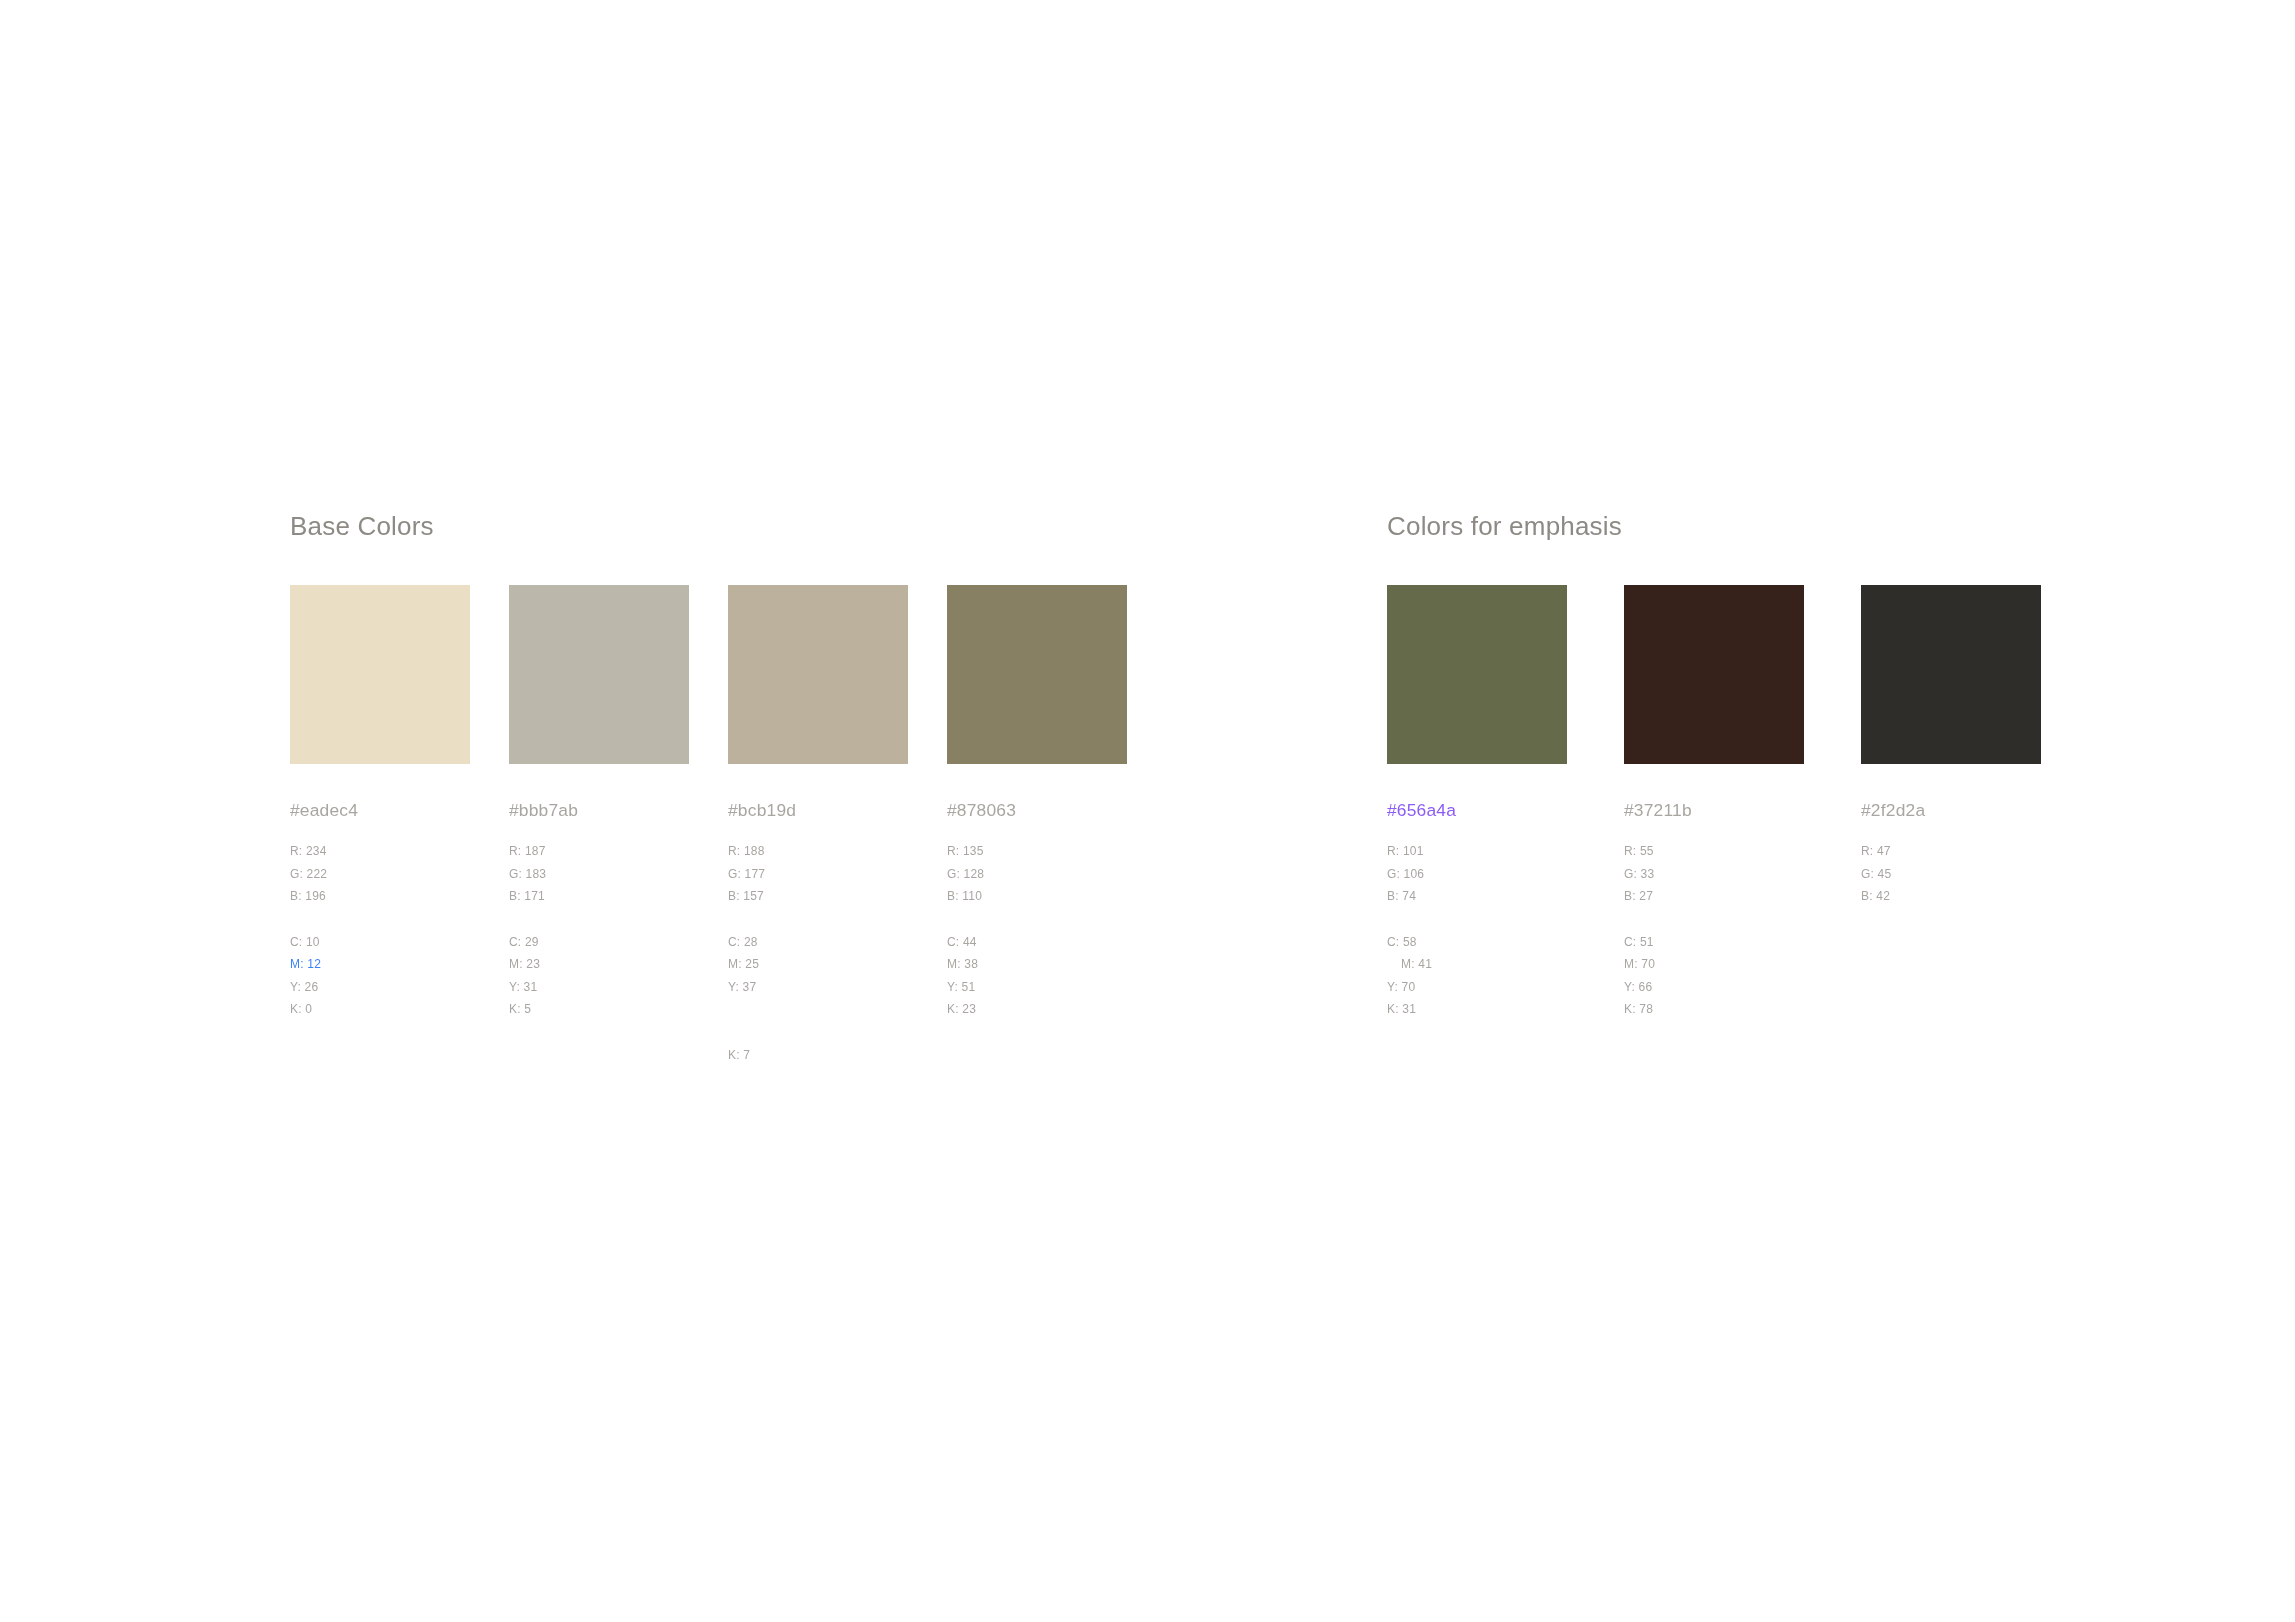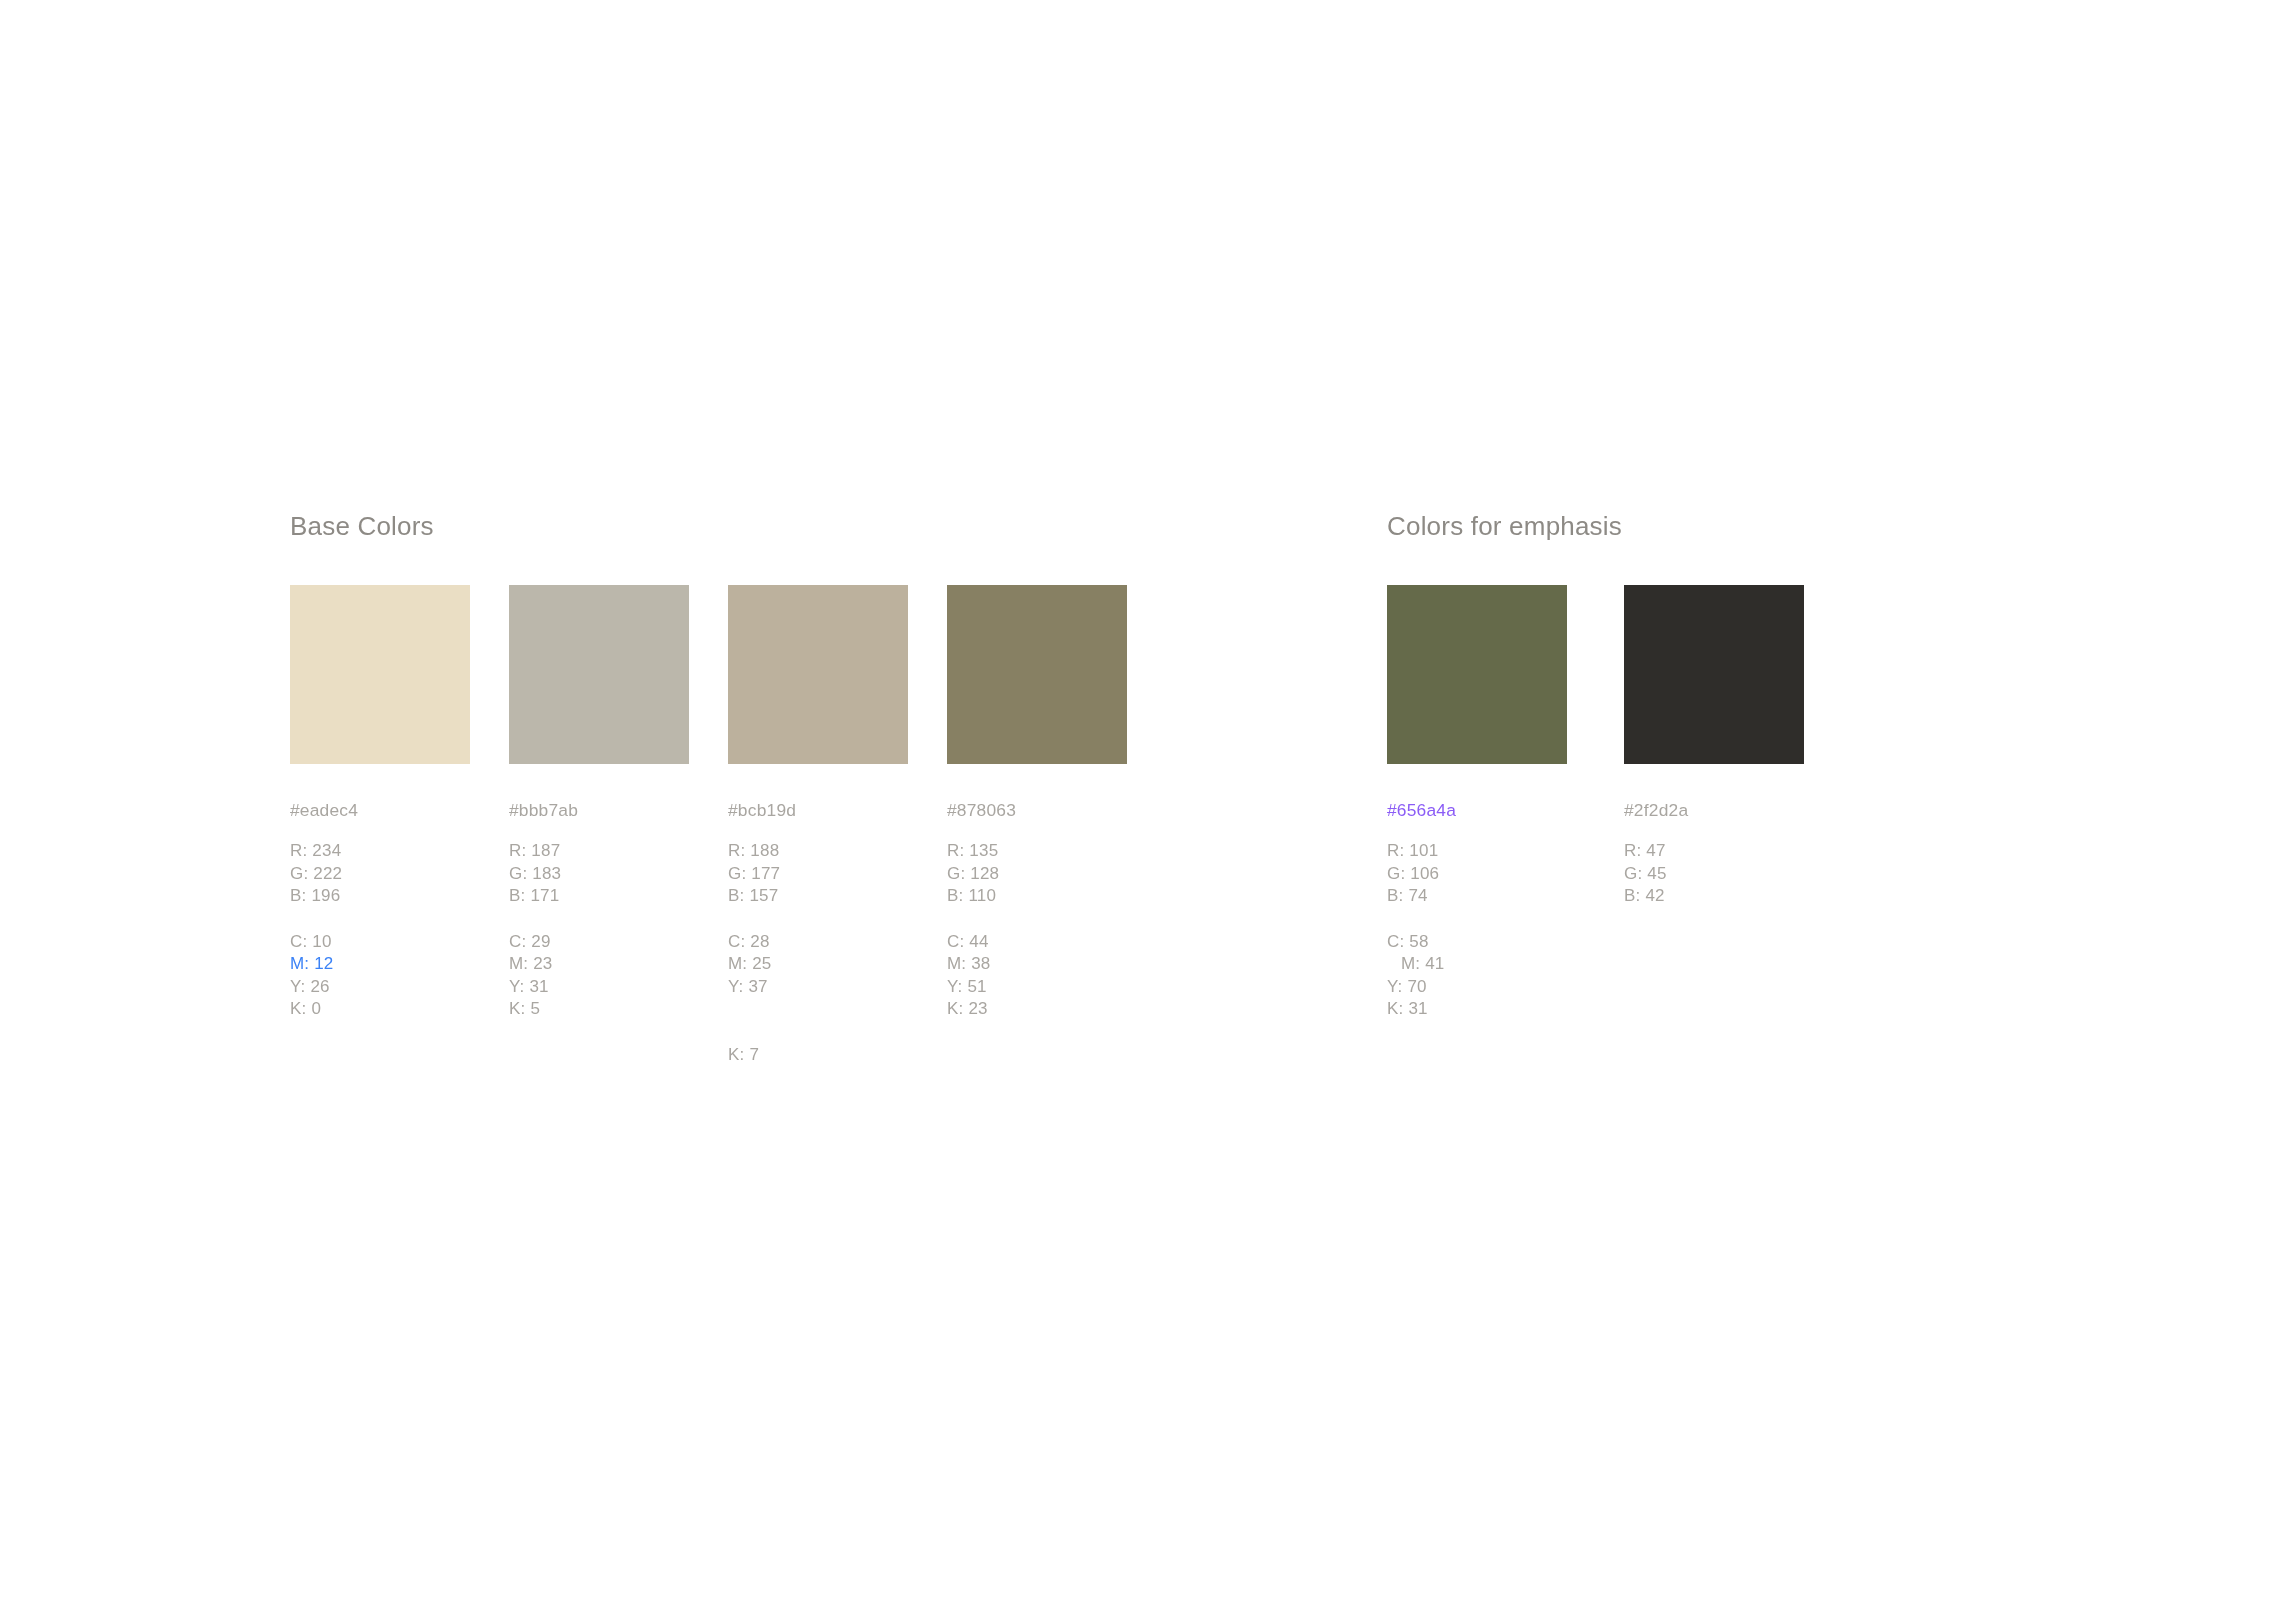--- a/index.html
+++ b/index.html
@@ -74,21 +74,21 @@
     white-space: nowrap;
   }
 
   .values-block {
     margin-top: 20px;
   }
   .values-block.cmyk {
     margin-top: 23px;
   }
   .value-line {
-    font-size: 17px;
+    font-size: 12px;
     color: #a9a6a1;
     line-height: 22.5px;
     letter-spacing: 0.2px;
     white-space: nowrap;
   }
 </style>
 </head>
 <body>
 
 <div class="page" style="background: rgb(255, 255, 255);">
@@ -179,20 +179,35 @@
           <div class="value-line" style="color: rgb(169, 166, 161);">B: 74</div>
         </div>
         <div class="values-block cmyk">
           <div class="value-line" style="color: rgb(169, 166, 161);">C: 58</div>
           <div class="value-line" style="color: rgb(169, 166, 161); margin-left: 14px;">M: 41</div>
           <div class="value-line" style="color: rgb(169, 166, 161);">Y: 70</div>
           <div class="value-line" style="color: rgb(169, 166, 161);">K: 31</div>
         </div>
       </div>
 
+      <div class="swatch-col">
+        <div class="swatch-chip" style="background-color: rgb(55, 33, 27);"></div>
+        <div class="swatch-hex" style="color: rgb(169, 166, 161);">#37211b</div>
+        <div class="values-block rgb">
+          <div class="value-line" style="color: rgb(169, 166, 161);">R: 55</div>
+          <div class="value-line" style="color: rgb(169, 166, 161);">G: 33</div>
+          <div class="value-line" style="color: rgb(169, 166, 161);">B: 27</div>
+        </div>
+        <div class="values-block cmyk">
+          <div class="value-line" style="color: rgb(169, 166, 161);">C: 51</div>
+          <div class="value-line" style="color: rgb(169, 166, 161);">M: 70</div>
+          <div class="value-line" style="color: rgb(169, 166, 161);">Y: 66</div>
+          <div class="value-line" style="color: rgb(169, 166, 161);">K: 78</div>
+        </div>
+      </div>
 
       <div class="swatch-col">
         <div class="swatch-chip" style="background-color: rgb(47, 45, 42);"></div>
         <div class="swatch-hex" style="color: rgb(169, 166, 161);">#2f2d2a</div>
         <div class="values-block rgb">
           <div class="value-line" style="color: rgb(169, 166, 161);">R: 47</div>
           <div class="value-line" style="color: rgb(169, 166, 161);">G: 45</div>
           <div class="value-line" style="color: rgb(169, 166, 161);">B: 42</div>
         </div>
       </div>

